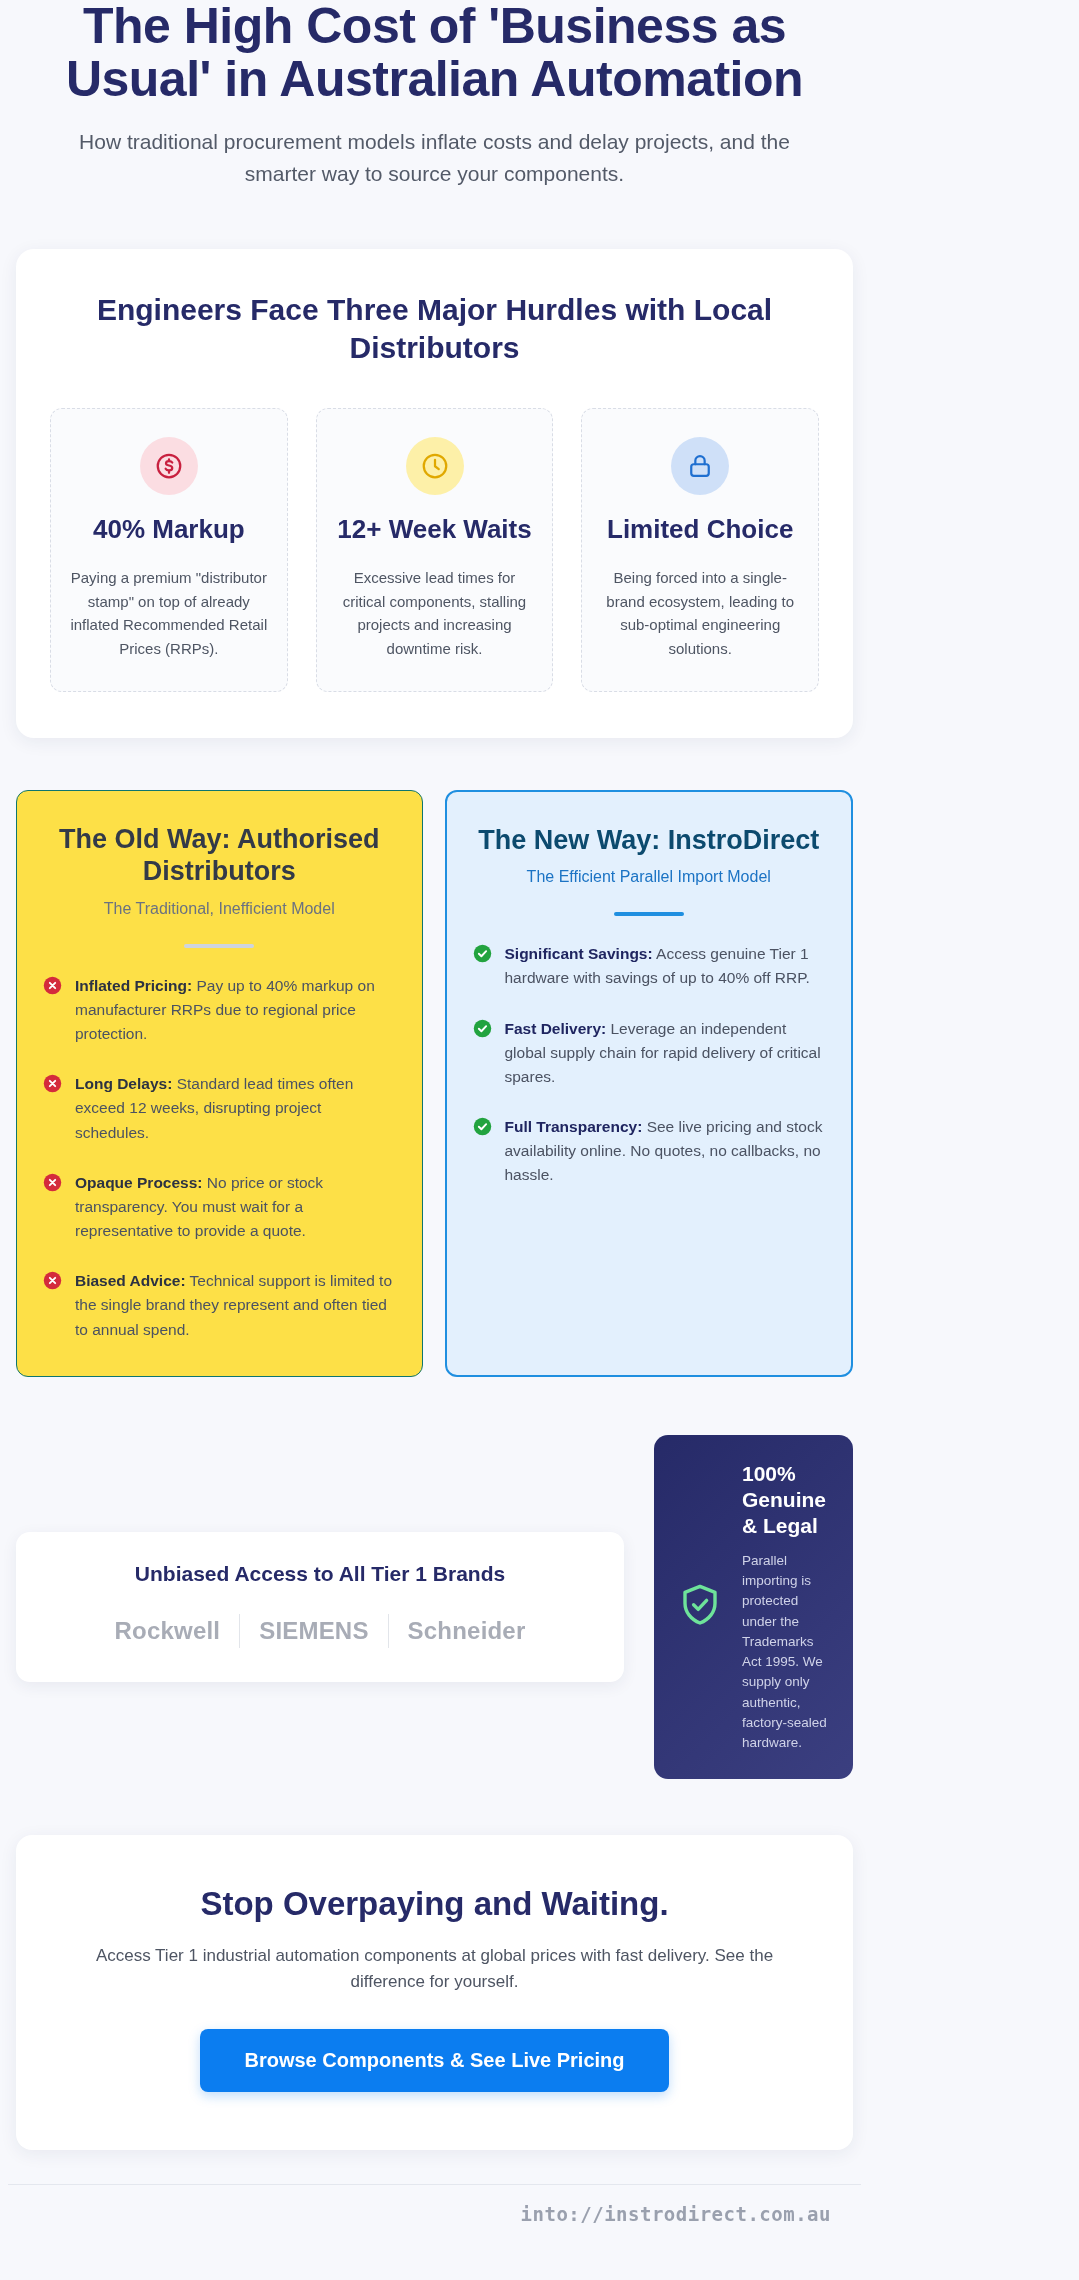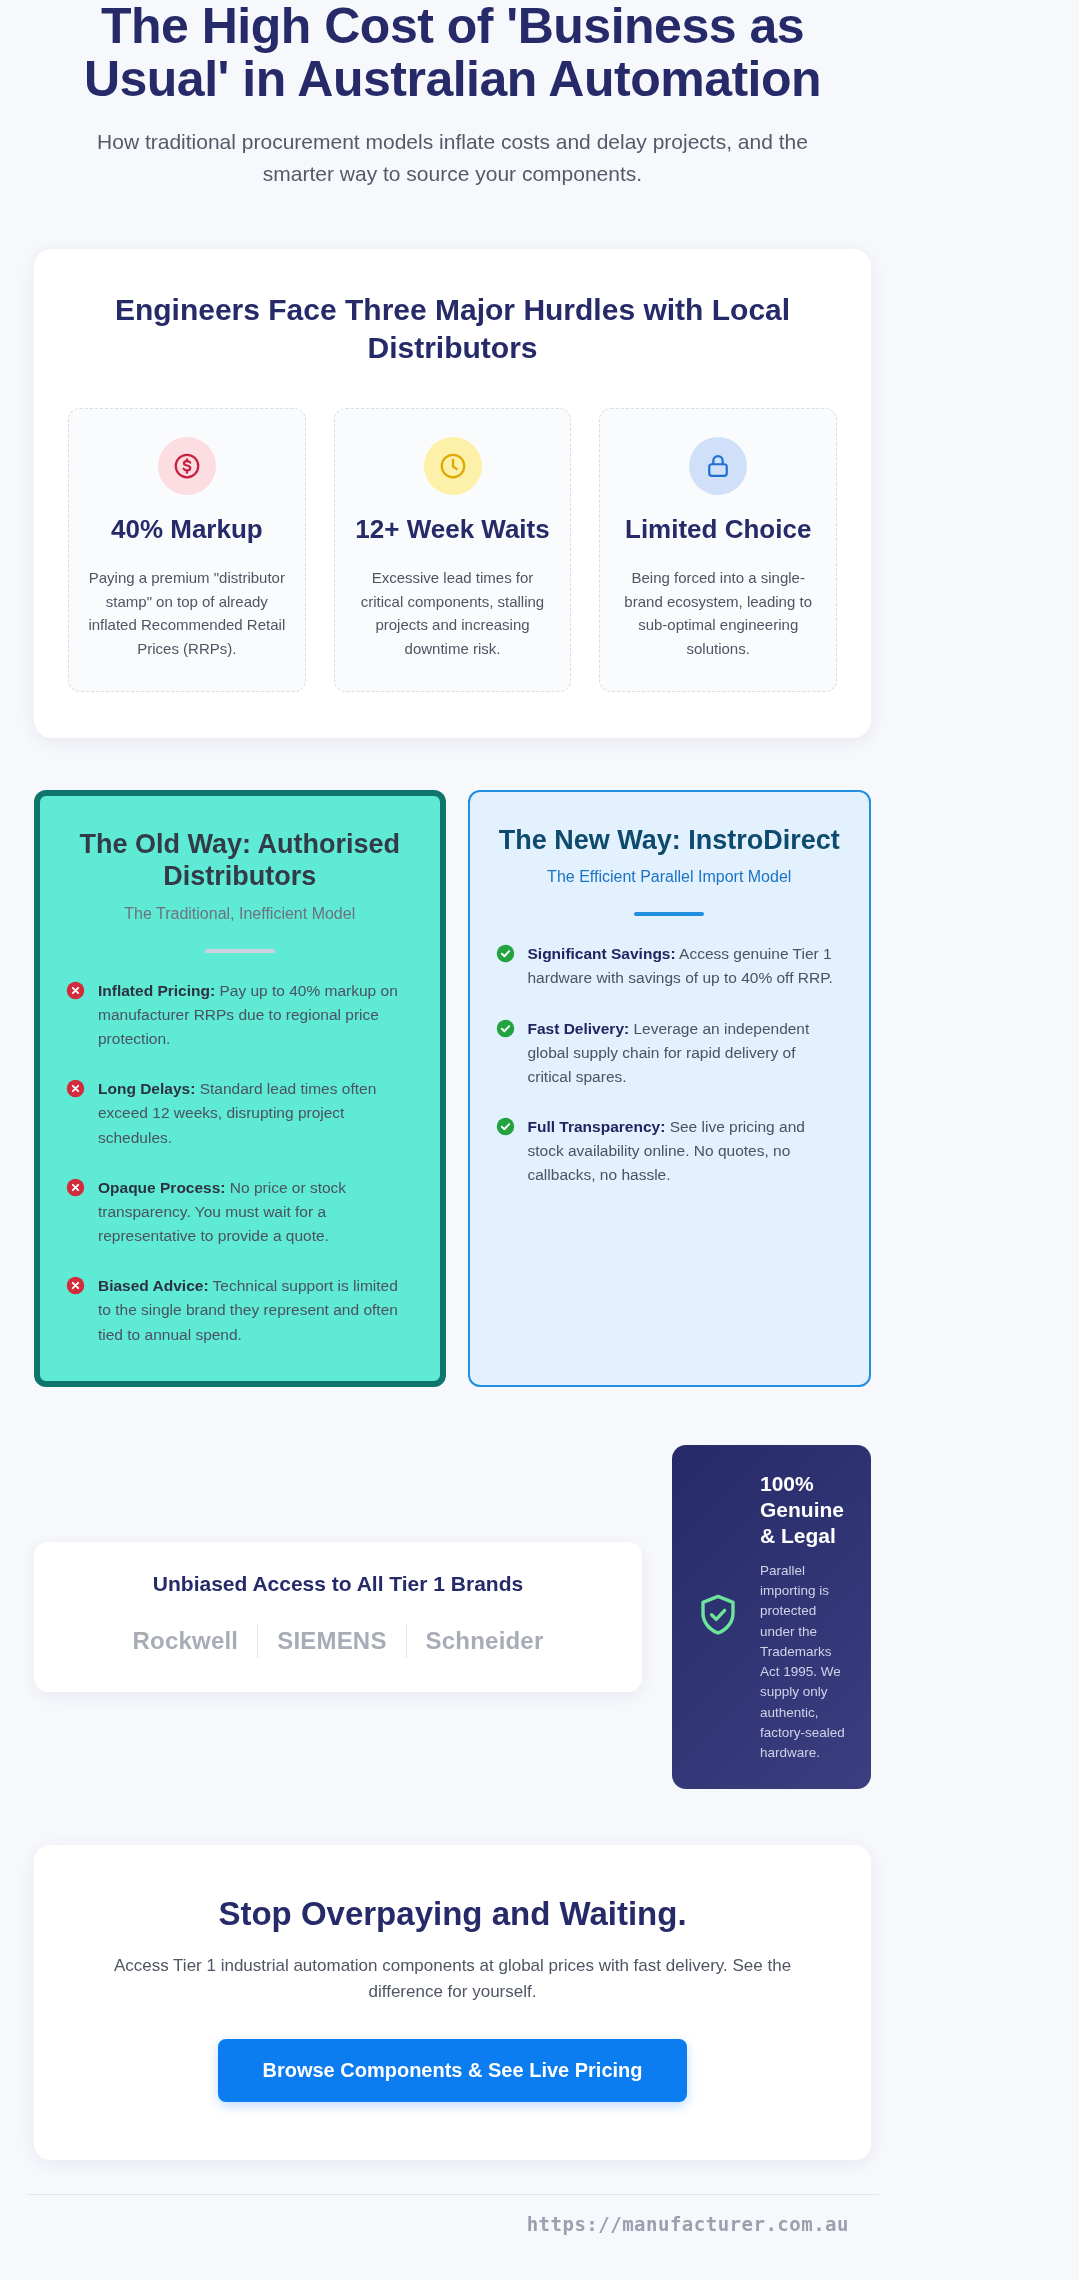--- a/index.html
+++ b/index.html
@@ -3,21 +3,21 @@
 <meta charset="utf-8">
 <style>
   * { box-sizing: border-box; margin: 0; padding: 0; }
   html, body {
     width: 1079px;
     background: #f7f8fc;
     font-family: "Liberation Sans", sans-serif;
   }
   body { padding: 0 0 0 0; }
 
-  .page { width: 869px; padding: 0 8px; margin-left: 18px; }
+  .page { width: 869px; padding: 0 8px; }
 
   
   .hero { padding: 0 28px 18px; text-align: center; }
   .hero h1 {
     font-size: 50px;
     line-height: 1.06;
     letter-spacing: -0.5px;
     font-weight: 700;
     color: #262a68;
     padding-top: 0;
@@ -87,22 +87,22 @@
     gap: 22px;
     margin: 52px 8px 0;
     align-items: stretch;
   }
   .col {
     flex: 1 1 0;
     border-radius: 12px;
     padding: 32px 26px 34px;
   }
   .col.old {
-    background: #5eead4;
-    border: 6px solid #0f766e;
+    background: #fde047;
+    border: 1px solid #0f766e;
   }
   .col.new {
     background: #e3f0fd;
     border: 2px solid #1f8fe0;
   }
   .col h2 {
     text-align: center;
     font-size: 27px;
     line-height: 1.2;
     font-weight: 700;
@@ -413,16 +413,16 @@
 
   </section>
 
   <section class="cta">
     <h2>Stop Overpaying and Waiting.</h2>
     <p>Access Tier 1 industrial automation components at global prices with fast delivery. See the difference for yourself.</p>
     <button class="cta-button">Browse Components &amp; See Live Pricing</button>
   </section>
 
   <div class="footer">
-    <span>https://manufacturer.com.au</span>
+    <span>into://instrodirect.com.au</span>
   </div>
 
 </div>
 
 </body></html>

